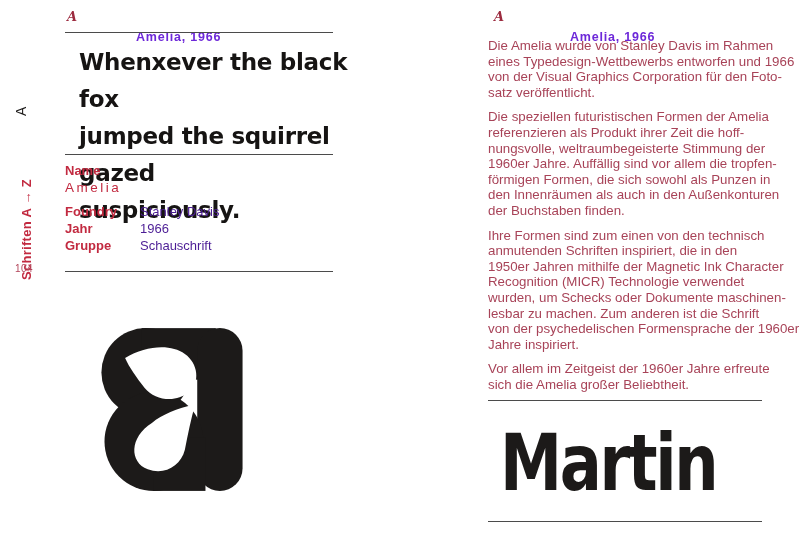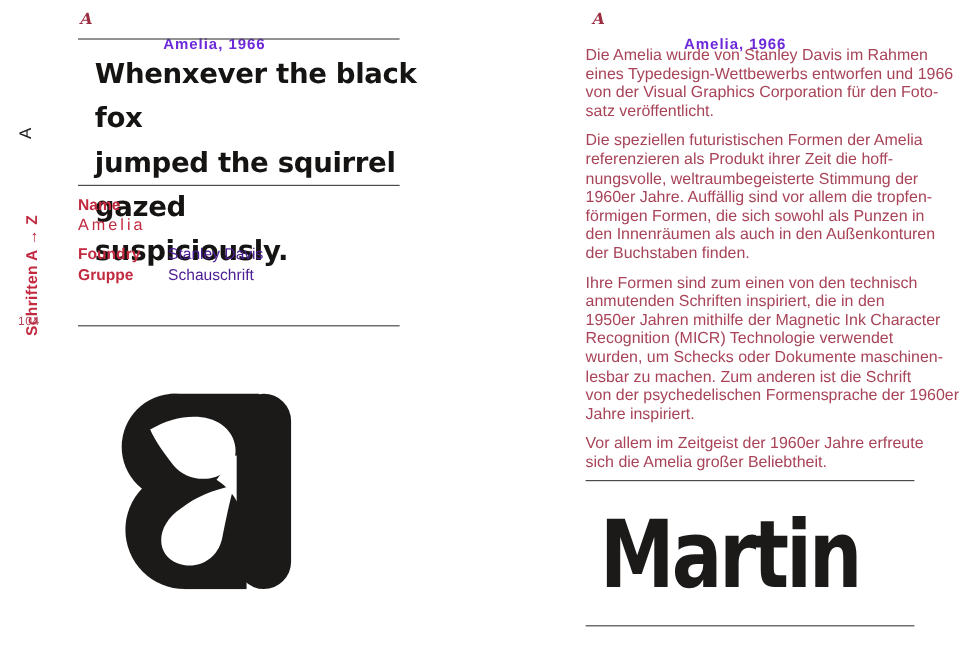--- a/index.html
+++ b/index.html
@@ -97,20 +97,24 @@
     <div class="abs spec-table">
       <div class="spec-row name-row">
         <span class="spec-label">Name</span>
         <span class="spec-value em">Amelia</span>
       </div>
       <div class="spec-row">
         <span class="spec-label">Foundry</span>
         <span class="spec-value">Stanley Davis</span>
       </div>
       <div class="spec-row">
+        <span class="spec-label">Jahr</span>
+        <span class="spec-value">1966</span>
+      </div>
+      <div class="spec-row">
         <span class="spec-label">Gruppe</span>
         <span class="spec-value">Schauschrift</span>
       </div>
     </div>
 
     <div class="abs rule r3"></div>
 
     <svg class="abs big-a" width="145" height="170" viewBox="0 0 140 165" aria-hidden="true">
       <g fill="#1c1a19">
         <circle cx="44" cy="47" r="43"></circle>

